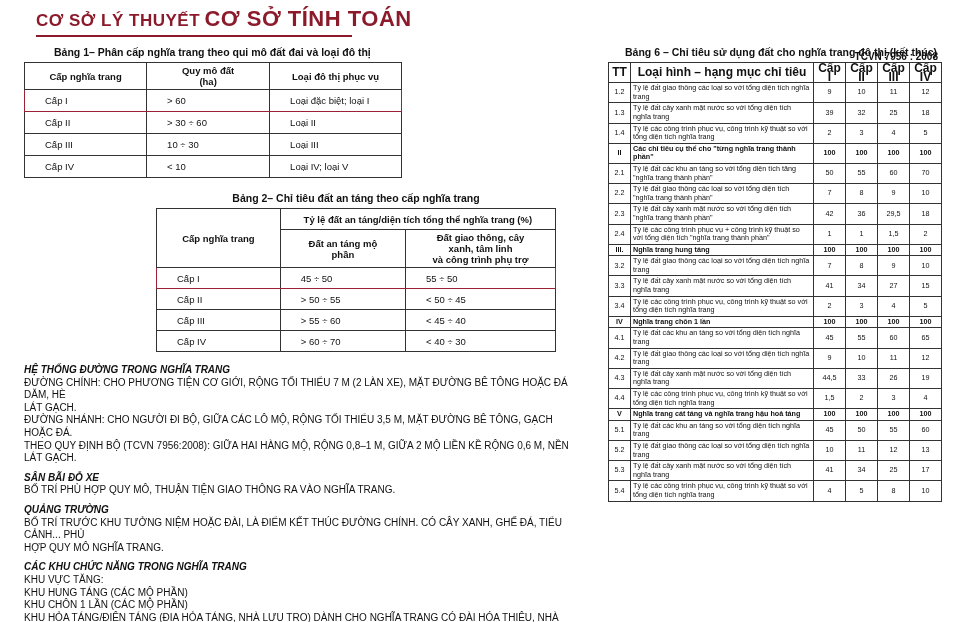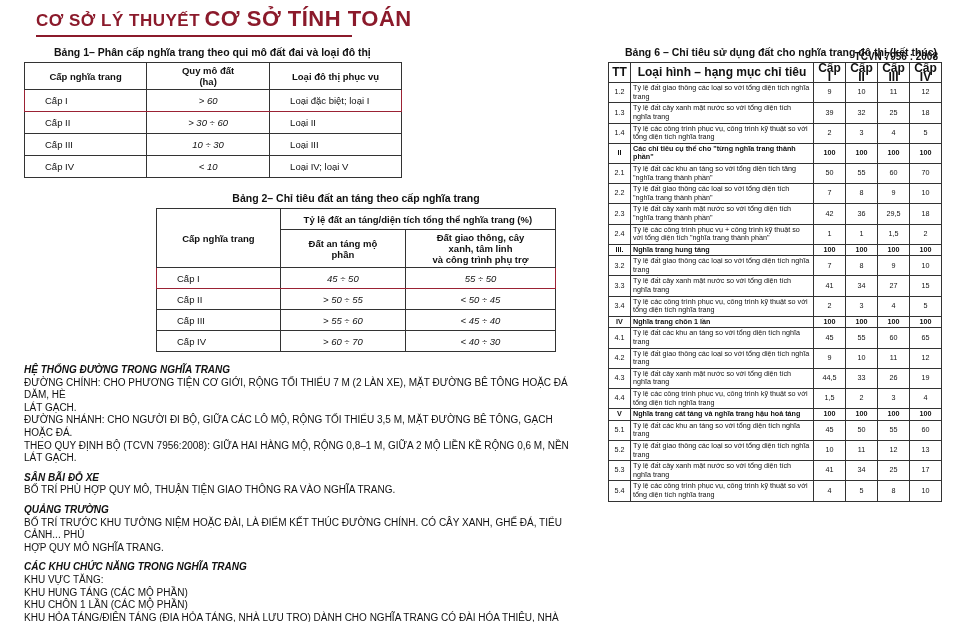--- a/index.html
+++ b/index.html
@@ -18,21 +18,21 @@
   .hdr-text{position:absolute;left:36px;top:6px;white-space:nowrap;}
   .hdr-small{font-size:17px;font-weight:bold;color:#8b1a2b;letter-spacing:.5px;}
   .hdr-big{font-size:22px;font-weight:bold;color:#8b1a2b;letter-spacing:.5px;}
   .hdr-rule{position:absolute;left:36px;top:35px;width:316px;height:2px;background:#8b1a2b;}
   .tcvn{position:absolute;right:18px;top:51px;font-size:10px;font-weight:bold;color:#111;}
 
   
   table{border-collapse:collapse;}
   .tbl td,.tbl th{border:1px solid #333;font-size:9.5px;padding:2px 20px;vertical-align:middle;}
   .tbl th{font-weight:bold;text-align:center;}
-  .c{text-align:center;font-style:italic;}
+  .c{text-align:left;}
   .l{text-align:left;}
   .cap-title{font-size:10.5px;font-weight:bold;text-align:center;margin-bottom:4px;}
 
   
   .left{position:absolute;left:16px;top:46px;width:560px;}
 
   .t1{width:378px;margin-left:8px;}
   .t1 td,.t1 th{height:17px;}
   .hl-row td{border-top:1px solid #9b2234 !important;border-bottom:1px solid #9b2234 !important;}
   .hl-row td:first-child{border-left:1px solid #9b2234 !important;}

